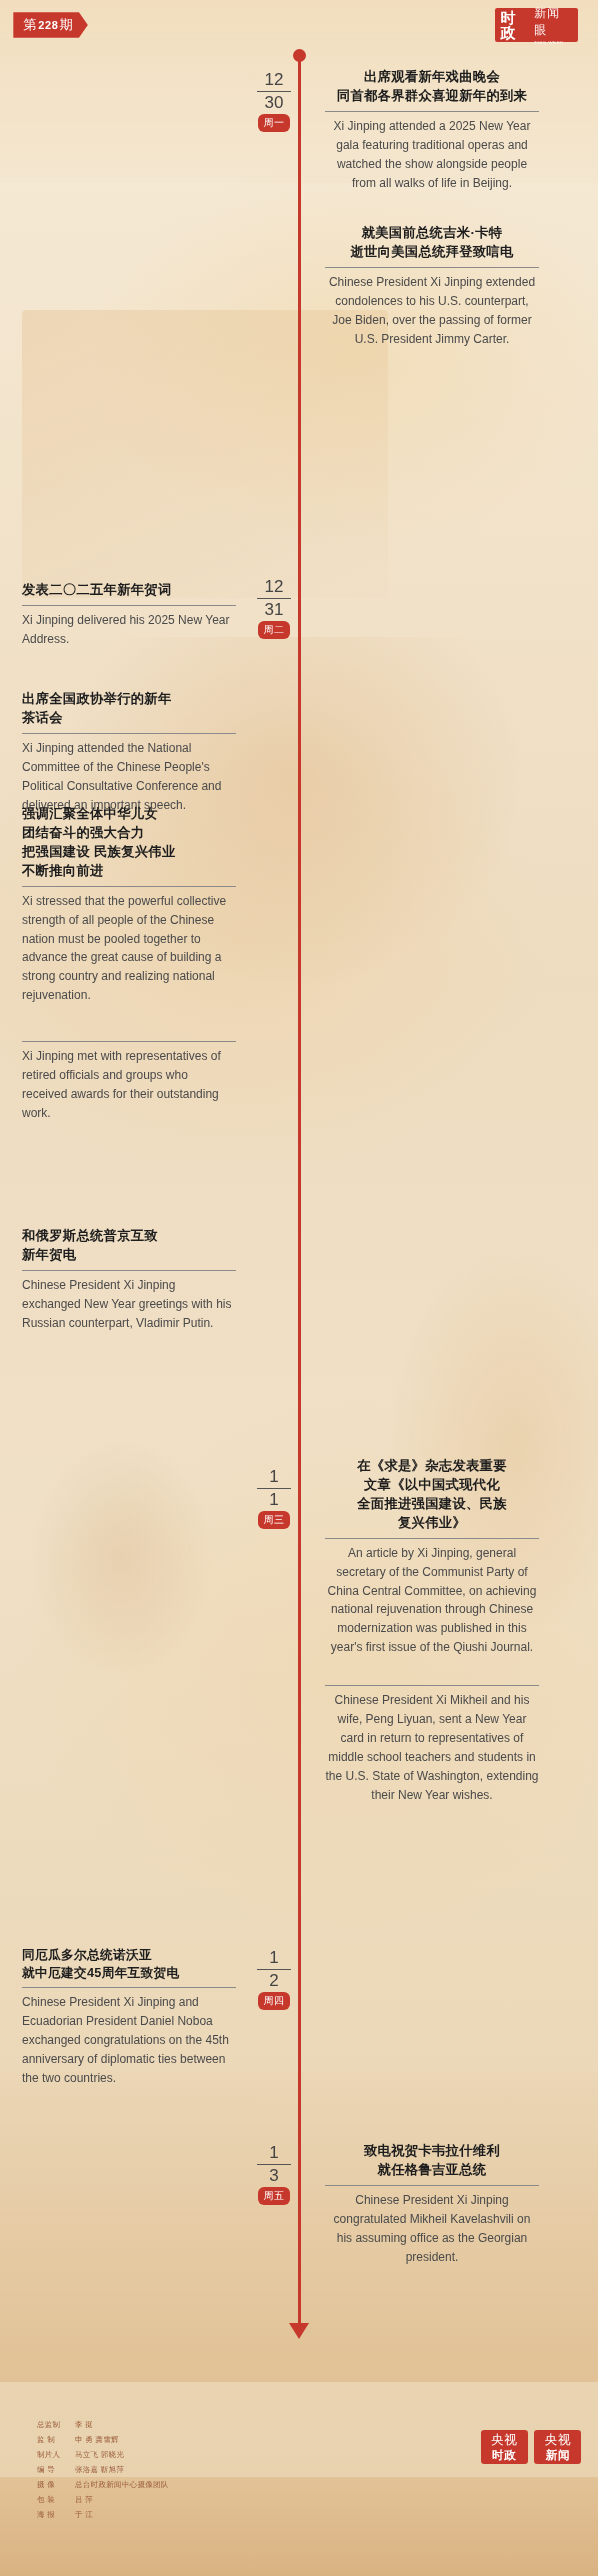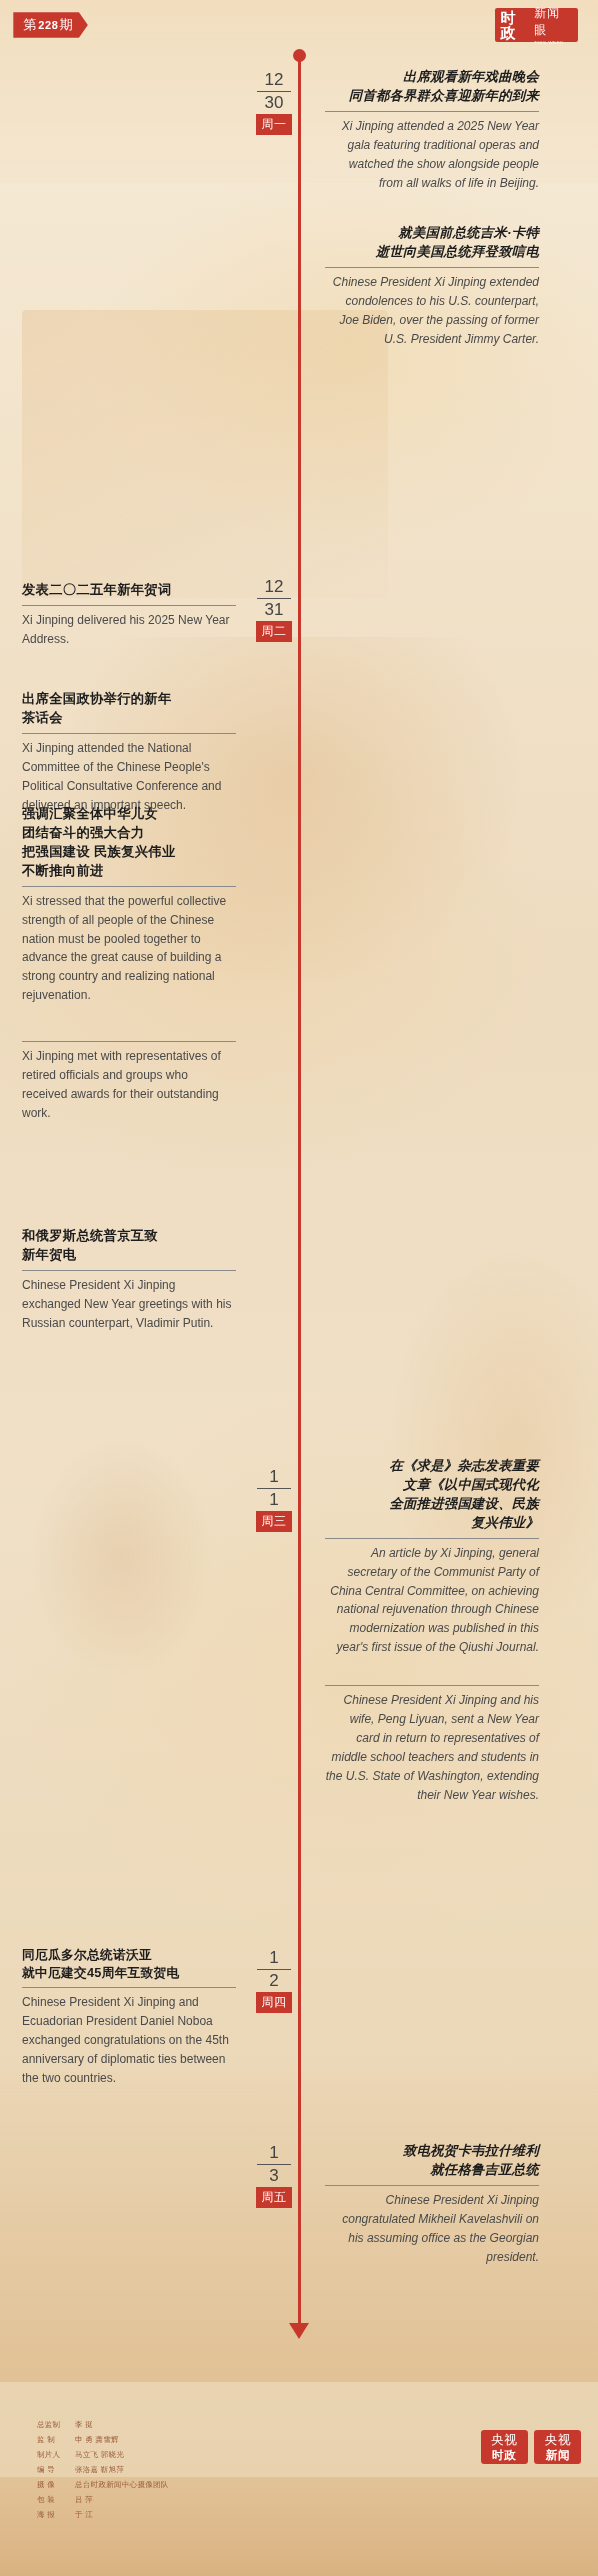--- a/index.html
+++ b/index.html
@@ -92,38 +92,38 @@
   .date .mm {
     font-size: 17px; color: #444; line-height: 1.05; font-weight: 500;
   }
   .date .rule { width: 34px; height: 1.1px; background: #555; margin: 2.2px auto 1.7px; }
   .date .dd {
     font-size: 17px; color: #444; line-height: 1.05; font-weight: 500;
   }
   .date .wk {
     margin: 2.8px auto 0; display: inline-block;
     background: #c7382c; color: #fff;
-    font-size: 12px; padding: 1.7px 5px; border-radius: 0; letter-spacing: 0.6px;
+    font-size: 10px; padding: 1.7px 5px; border-radius: 6px; letter-spacing: 0.6px;
   }
 
   
   .card { position: absolute; }
   .card .head {
     font-size: 13.3px; color: #1d1d1d; font-weight: bold;
     line-height: 1.42; letter-spacing: 0.3px;
   }
   .card .head.small { font-size: 12.7px; }
   .card .underline {
     height: 1.1px; background: #8a8a8a; margin: 5px 0 5px;
   }
   .card .body {
     font-size: 12px; color: #4a4a4a; line-height: 1.58;
   }
   .card.left { text-align: left; }
-  .card.right { text-align: right; font-style: italic; }
+  .card.right { text-align: center; }
 
   
   .credits {
     position: absolute; left: 37px; top: 2417px;
     font-size: 7.5px; color: #9a5a3a; line-height: 2.0; letter-spacing: 0.3px;
   }
   .credits .row { display: flex; }
   .credits .k { width: 38px; display:inline-block; }
   .footer-logos {
     position: absolute; right: 16.6px; top: 2430px;
@@ -249,21 +249,21 @@
   </div>
 
   <div class="card right" style="left:325px; top:1457px; width:214px;">
     <div class="head">在《求是》杂志发表重要<br>文章《以中国式现代化<br>全面推进强国建设、民族<br>复兴伟业》</div>
     <div class="underline"></div>
     <div class="body">An article by Xi Jinping, general secretary of the Communist Party of China Central Committee, on achieving national rejuvenation through Chinese modernization was published in this year's first issue of the Qiushi Journal.</div>
   </div>
 
   <div class="card right" style="left:325px; top:1680px; width:214px;">
     <div class="underline"></div>
-    <div class="body">Chinese President Xi Jinping and his wife, Peng Liyuan, sent a New Year card in return to representatives of middle school teachers and students in the U.S. State of Washington, extending their New Year wishes.</div>
+    <div class="body">Chinese President Xi Mikheil and his wife, Peng Liyuan, sent a New Year card in return to representatives of middle school teachers and students in the U.S. State of Washington, extending their New Year wishes.</div>
   </div>
 
   <div class="card left" style="left:22px; top:1946px; width:214px;">
     <div class="head small">同厄瓜多尔总统诺沃亚<br>就中厄建交45周年互致贺电</div>
     <div class="underline"></div>
     <div class="body">Chinese President Xi Jinping and Ecuadorian President Daniel Noboa exchanged congratulations on the 45th anniversary of diplomatic ties between the two countries.</div>
   </div>
 
   <div class="card right" style="left:325px; top:2142px; width:214px;">
     <div class="head">致电祝贺卡韦拉什维利<br>就任格鲁吉亚总统</div>

